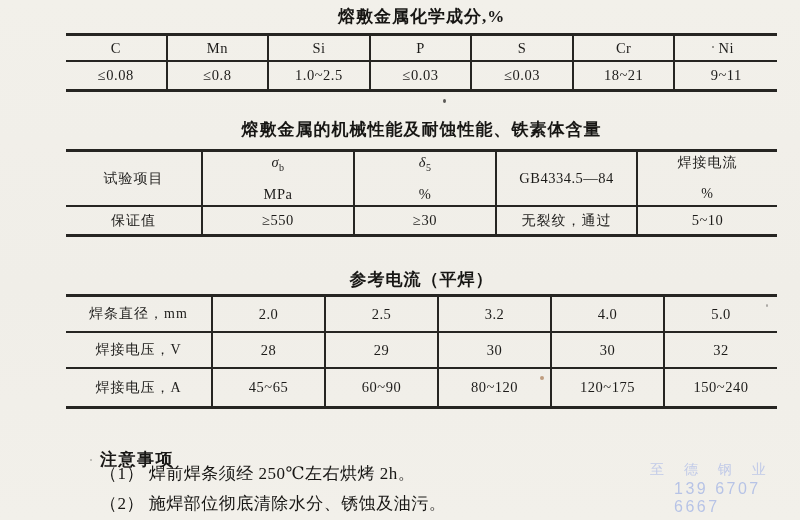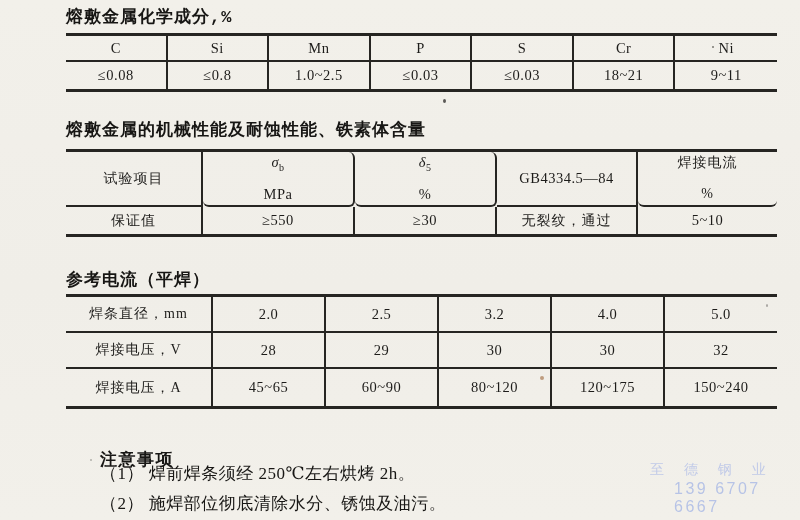--- a/index.html
+++ b/index.html
@@ -5,22 +5,22 @@
   html,body{margin:0;padding:0;}
   body{
     width:800px;height:520px;position:relative;overflow:hidden;
     background:#f1efe9;
     color:#1d1c1a;
     font-family:"Liberation Serif","DejaVu Serif",serif;
   }
   .page{position:absolute;inset:0;
     background:linear-gradient(180deg,#f2f0ea 0%,#f0eee8 55%,#f2f0ea 100%);}
   .title{
-    position:absolute;left:66px;width:711px;text-align:left;
-    font-family:Liberation Mono, monospace;
+    position:absolute;left:66px;width:711px;text-align:center;
+    font-family:Liberation Serif, serif;
     font-weight:bold;font-size:17px;letter-spacing:1px;color:#171614;
   }
   #t1-title{top:5px;}
   #t2-title{top:118px;}
   #t3-title{top:268px;}
   .tbl{
     position:absolute;left:66px;width:711px;display:grid;box-sizing:border-box;
     border-top:3px solid #262522;border-bottom:3px solid #262522;
   }
   .t1{top:33px;grid-template-columns:repeat(7,1fr);grid-template-rows:26px 27px;}
@@ -30,21 +30,21 @@
     display:flex;align-items:center;justify-content:center;box-sizing:border-box;
     font-size:14.5px;letter-spacing:.5px;
     border-right:2px solid #262522;
   }
   .t1 .cell:nth-child(7n),
   .t2 .cell:nth-child(5n),
   .t3 .cell:nth-child(6n){border-right:none;}
   .t1 .cell:nth-child(-n+7),
   .t2 .cell:nth-child(-n+5),
   .t3 .cell:nth-child(-n+12){border-bottom:2px solid #262522;}
-  .stacked{flex-direction:column;gap:15px;line-height:1.15;border-radius:6px;}
+  .stacked{flex-direction:column;gap:15px;line-height:1.15;}
   .sym{font-style:italic;}
   .cell sub{font-size:10px;line-height:0;}
   .cjk{font-size:14px;letter-spacing:1px;}
   .notes{position:absolute;left:100px;font-size:17px;letter-spacing:.5px;color:#181715;}
   #note-heading{top:448px;font-weight:700;letter-spacing:1.5px;}
   #note-1{top:462px;}
   #note-2{top:492px;}
   .wm{position:absolute;font-family:"Liberation Sans","DejaVu Sans",sans-serif;opacity:.85;}
   #wm-line1{left:650px;top:461px;font-size:14px;letter-spacing:8px;color:#b9c4e8;}
   #wm-line2{left:638px;top:480px;font-size:16px;letter-spacing:2.5px;color:#adbce6;margin-left:36px;}
@@ -57,22 +57,22 @@
 </style>
 </head>
 <body>
 
 <div class="page">
 
   <div class="title" id="t1-title">熔敷金属化学成分,%</div>
 
   <div class="tbl t1">
     <div class="cell">C</div>
+    <div class="cell">Mn</div>
     <div class="cell">Si</div>
-    <div class="cell">Mn</div>
     <div class="cell">P</div>
     <div class="cell">S</div>
     <div class="cell">Cr</div>
     <div class="cell">Ni</div>
     <div class="cell">≤0.08</div>
     <div class="cell">≤0.8</div>
     <div class="cell">1.0~2.5</div>
     <div class="cell">≤0.03</div>
     <div class="cell">≤0.03</div>
     <div class="cell">18~21</div>

